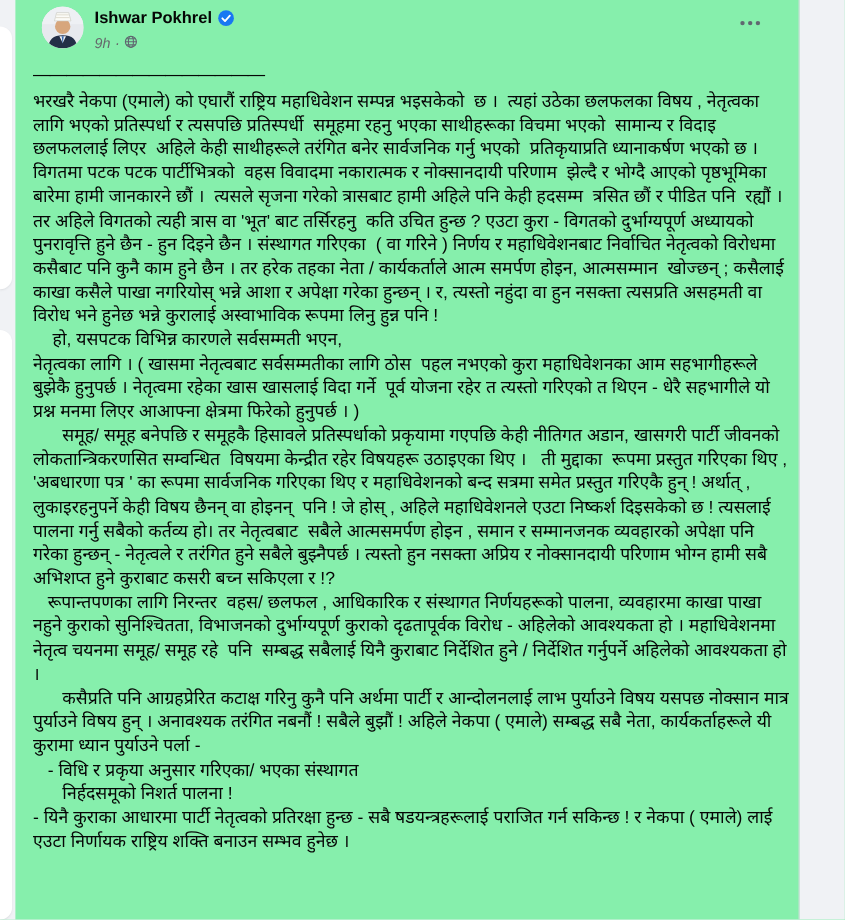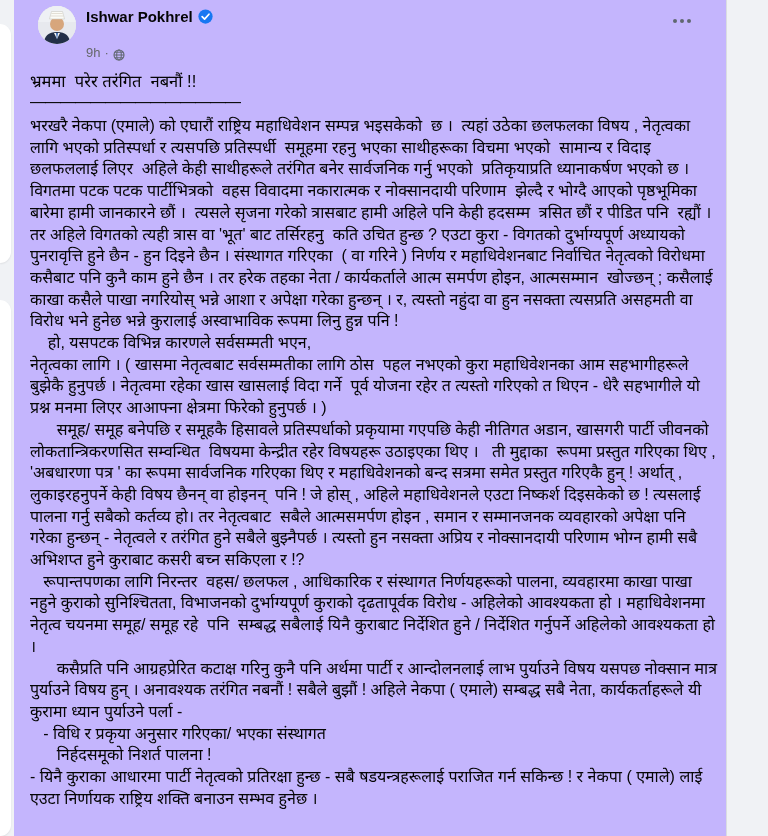--- a/index.html
+++ b/index.html
@@ -11,33 +11,33 @@
   }
   
   .left-strip { position:absolute; left:0; top:0; width:14px; height:836px; background:#f0f2f5; z-index:1; }
   .sliver { position:absolute; left:0; width:11px; background:#ffffff; box-shadow:0 1px 2px rgba(0,0,0,.08); }
   .sliver-top { top:24px; height:239px; border-radius:0 12px 12px 0; }
   .sliver-bottom { top:300px; height:536px; border-radius:0 12px 12px 0; }
 
   
   .card {
     position:absolute; left:14px; top:0; width:713px; height:836px;
-    background:#c4b5fd; border-right:1px solid #dadde1; z-index:2;
+    background:#86efac; border-right:1px solid #dadde1; z-index:2;
   }
 
   .post-header { position:relative; padding:6px 16px 0 24px; display:flex; align-items:flex-start; }
   .avatar {
     width:38px; height:38px; border-radius:50%; overflow:hidden; flex:0 0 38px;
     background:#e9ebee; cursor:pointer;
   }
   .head-meta { margin-left:10px; padding-top:1px; }
   .author-row { display:flex; align-items:center; gap:5px; }
   .author-name { font-size:15px; font-weight:700; color:#050505; line-height:19px; cursor:pointer; }
   .badge { width:15px; height:15px; display:inline-block; }
-  .sub-row { display:flex; align-items:flex-end; gap:4px; margin-top:19px; color:#65676b; font-size:13px; line-height:16px; }
+  .sub-row { display:flex; align-items:flex-start; gap:4px; margin-top:6px; color:#65676b; font-size:13px; line-height:16px;font-style:italic; }
   .dot-sep { font-size:13px; }
   .globe { width:12px; height:12px; display:inline-block; }
 
   .more-btn {
     position:absolute; top:12px; right:30px; width:28px; height:18px;
     display:flex; align-items:center; justify-content:center; gap:3px; cursor:pointer;
     border-radius:4px;
   }
   .more-btn i { width:4px; height:4px; border-radius:50%; background:#606770; }
 
@@ -89,21 +89,20 @@
       </div>
     </div>
     <div class="more-btn">
       <i></i>
         <i></i>
         <i></i>
     </div>
   </div>
 
   <div class="post-content">
-    <div class="title-line">भ्रममा  परेर तरंगित  नबनौं !!</div>
     <div class="divider-line">——————————————</div>
     <div class="body-block">
         <div class="para">भरखरै नेकपा (एमाले) को एघारौं राष्ट्रिय महाधिवेशन सम्पन्न भइसकेको  छ ।  त्यहां उठेका छलफलका विषय , नेतृत्वका लागि भएको प्रतिस्पर्धा र त्यसपछि प्रतिस्पर्धी  समूहमा रहनु भएका साथीहरूका विचमा भएको  सामान्य र विदाइ छलफललाई लिएर  अहिले केही साथीहरूले तरंगित बनेर सार्वजनिक गर्नु भएको  प्रतिकृयाप्रति ध्यानाकर्षण भएको छ । विगतमा पटक पटक पार्टीभित्रको  वहस विवादमा नकारात्मक र नोक्सानदायी परिणाम  झेल्दै र भोग्दै आएको पृष्ठभूमिका बारेमा हामी जानकारने छौं ।  त्यसले सृजना गरेको त्रासबाट हामी अहिले पनि केही हदसम्म  त्रसित छौं र पीडित पनि  रह्यौं । तर अहिले विगतको त्यही त्रास वा 'भूत' बाट तर्सिरहनु  कति उचित हुन्छ ? एउटा कुरा - विगतको दुर्भाग्यपूर्ण अध्यायको पुनरावृत्ति हुने छैन - हुन दिइने छैन । संस्थागत गरिएका  ( वा गरिने ) निर्णय र महाधिवेशनबाट निर्वाचित नेतृत्वको विरोधमा कसैबाट पनि कुनै काम हुने छैन । तर हरेक तहका नेता / कार्यकर्ताले आत्म समर्पण होइन, आत्मसम्मान  खोज्छन् ; कसैलाई काखा कसैले पाखा नगरियोस् भन्ने आशा र अपेक्षा गरेका हुन्छन् । र, त्यस्तो नहुंदा वा हुन नसक्ता त्यसप्रति असहमती वा विरोध भने हुनेछ भन्ने कुरालाई अस्वाभाविक रूपमा लिनु हुन्न पनि !</div>
         <div class="para">    हो, यसपटक विभिन्न कारणले सर्वसम्मती भएन,
 नेतृत्वका लागि । ( खासमा नेतृत्वबाट सर्वसम्मतीका लागि ठोस  पहल नभएको कुरा महाधिवेशनका आम सहभागीहरूले बुझेकै हुनुपर्छ । नेतृत्वमा रहेका खास खासलाई विदा गर्ने  पूर्व योजना रहेर त त्यस्तो गरिएको त थिएन - धेरै सहभागीले यो  प्रश्न मनमा लिएर आआफ्ना क्षेत्रमा फिरेको हुनुपर्छ । )</div>
         <div class="para">      समूह/ समूह बनेपछि र समूहकै हिसावले प्रतिस्पर्धाको प्रकृयामा गएपछि केही नीतिगत अडान, खासगरी पार्टी जीवनको लोकतान्त्रिकरणसित सम्वन्धित  विषयमा केन्द्रीत रहेर विषयहरू उठाइएका थिए ।   ती मुद्दाका  रूपमा प्रस्तुत गरिएका थिए , 'अबधारणा पत्र ' का रूपमा सार्वजनिक गरिएका थिए र महाधिवेशनको बन्द सत्रमा समेत प्रस्तुत गरिएकै हुन् ! अर्थात् , लुकाइरहनुपर्ने केही विषय छैनन् वा होइनन्  पनि ! जे होस् , अहिले महाधिवेशनले एउटा निष्कर्श दिइसकेको छ ! त्यसलाई  पालना गर्नु सबैको कर्तव्य हो। तर नेतृत्वबाट  सबैले आत्मसमर्पण होइन , समान र सम्मानजनक व्यवहारको अपेक्षा पनि गरेका हुन्छन् - नेतृत्वले र तरंगित हुने सबैले बुझ्नैपर्छ । त्यस्तो हुन नसक्ता अप्रिय र नोक्सानदायी परिणाम भोग्न हामी सबै अभिशप्त हुने कुराबाट कसरी बच्न सकिएला र !?</div>
         <div class="para">   रूपान्तपणका लागि निरन्तर  वहस/ छलफल , आधिकारिक र संस्थागत निर्णयहरूको पालना, व्यवहारमा काखा पाखा नहुने कुराको सुनिश्चितता, विभाजनको दुर्भाग्यपूर्ण कुराको दृढतापूर्वक विरोध - अहिलेको आवश्यकता हो । महाधिवेशनमा नेतृत्व चयनमा समूह/ समूह रहे  पनि  सम्बद्ध सबैलाई यिनै कुराबाट निर्देशित हुने / निर्देशित गर्नुपर्ने अहिलेको आवश्यकता हो ।</div>
         <div class="para">      कसैप्रति पनि आग्रहप्रेरित कटाक्ष गरिनु कुनै पनि अर्थमा पार्टी र आन्दोलनलाई लाभ पुर्याउने विषय यसपछ नोक्सान मात्र पुर्याउने विषय हुन् । अनावश्यक तरंगित नबनौं ! सबैले बुझौं ! अहिले नेकपा ( एमाले) सम्बद्ध सबै नेता, कार्यकर्ताहरूले यी कुरामा ध्यान पुर्याउने पर्ला -</div>
         <div class="para">   - विधि र प्रकृया अनुसार गरिएका/ भएका संस्थागत
       निर्हदसमूको निशर्त पालना !</div>

